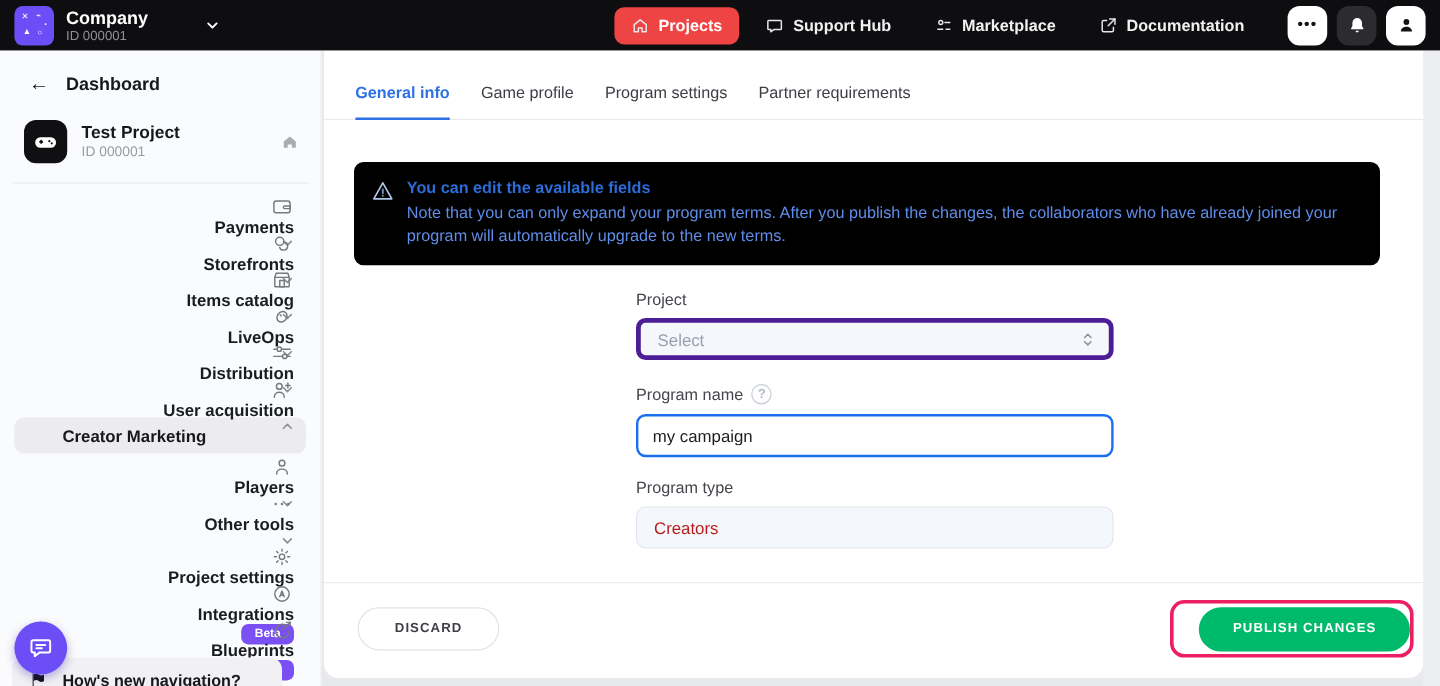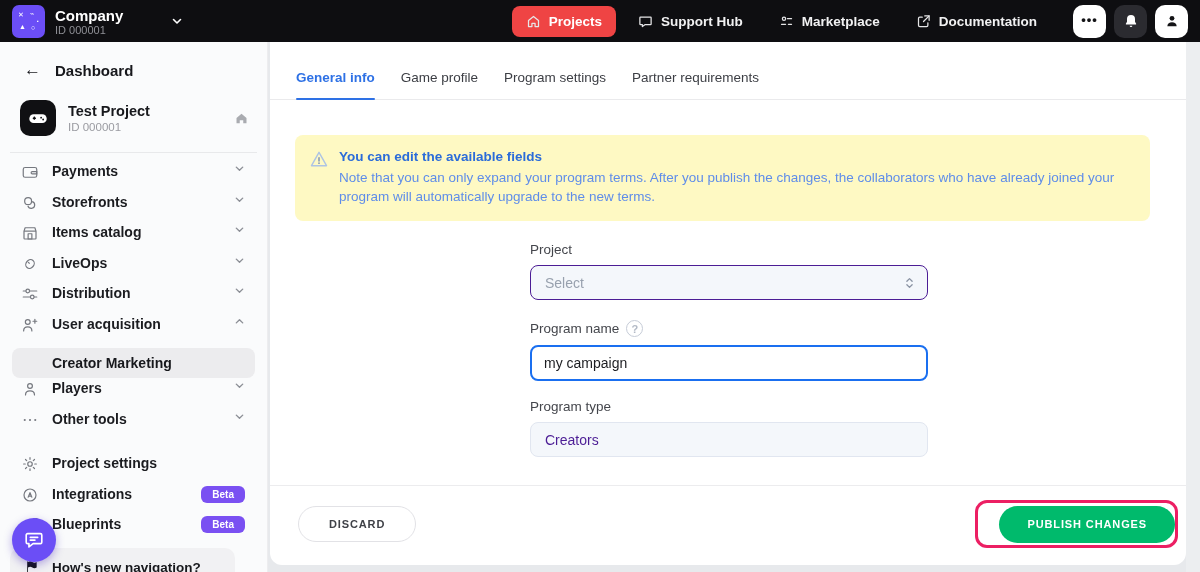--- a/index.html
+++ b/index.html
@@ -32,21 +32,21 @@
   .sb-back { display:flex; align-items:center; gap:14px; padding:18px 24px 12px 24px;
              font-size:15px; font-weight:700; color:#17181c; cursor:pointer; }
   .sb-back .arrow { font-size:17px; }
   .sb-project { display:flex; align-items:center; padding:8px 20px 16px 20px; border-bottom:1px solid #e8e9eb;
                 margin:0 10px; padding-left:10px; padding-right:8px; cursor:pointer; }
   .proj-icon { width:36px; height:36px; border-radius:10px; background:#101013; display:flex; align-items:center; justify-content:center; }
   .proj-meta { margin-left:12px; flex:1; }
   .proj-name { font-size:14.5px; font-weight:700; color:#17181c; line-height:17px; }
   .proj-id { font-size:11.5px; color:#9a9ba1; line-height:14px; }
   .sb-menu { padding:10px 0 0 0; }
-  .sb-item { display:flex; align-items:flex-start; height:30.5px; padding:0 22px 0 20px; cursor:pointer; }
+  .sb-item { display:flex; align-items:flex-end; height:30.5px; padding:0 22px 0 20px; cursor:pointer;flex-direction:column; }
   .sb-item .ic { width:20px; display:flex; justify-content:center; color:#75787f; }
   .sb-item .lbl { margin-left:12px; font-size:14px; font-weight:600; color:#1b1c20; flex:1; }
   .sb-item .chev { color:#8c8f96; display:flex; }
   .sb-item .chev.up svg { transform:rotate(180deg); }
   .sb-sub { margin:2px 12px; height:30px; border-radius:8px; background:#ececee; display:flex; align-items:center;
             padding-left:40px; font-size:14px; font-weight:700; color:#17181c; cursor:pointer; }
   .sb-gap { height:14px; }
   .badge { background:#7a50f2; color:#fff; font-size:10px; font-weight:700; padding:3px 11px; border-radius:6px; }
   .sb-foot { position:absolute; left:10px; right:32px; top:506px; bottom:0; background:#f1f1f3;
              border-radius:10px 10px 0 0; display:flex; align-items:center; gap:12px; padding:14px 14px 0 14px;
@@ -58,35 +58,35 @@
   
   .scrollstrip { position:absolute; top:42px; right:0; width:14px; bottom:0; background:#eceef0; }
   .main { position:absolute; top:42px; left:270px; right:14px; bottom:7px; background:#fff;
           border-radius:0 0 12px 12px; }
   .tabs { display:flex; gap:26px; padding:0 0 0 26px; height:58px; align-items:flex-end;
           border-bottom:1px solid #eaeaec; }
   .tab { font-size:13.5px; color:#3c3e44; padding-bottom:14px; cursor:pointer; position:relative; white-space:nowrap; }
   .tab.active { color:#2e71e5; font-weight:600; }
   .tab.active::after { content:""; position:absolute; left:0; right:0; bottom:-1px; height:2.5px; background:#2e71e5; border-radius:2px; }
 
-  .banner { margin:35px 36px 0 25px; background:#fef9c3; border-radius:8px; padding:13px 16px 15px 14px;
+  .banner { margin:35px 36px 0 25px; background:#000000; border-radius:8px; padding:13px 16px 15px 14px;
             display:flex; gap:10px; }
   .banner-title { color:#2b6cd9; font-size:13.5px; font-weight:700; line-height:18px; }
   .banner-body { color:#5f8de9; font-size:13.5px; line-height:19px; margin-top:2px; max-width:820px; }
 
   .form { position:absolute; left:260px; top:200px; width:398px; }
   .f-label { font-size:13.5px; color:#44464c; margin-bottom:8px; display:flex; align-items:center; gap:7px; }
-  .f-select { height:35px; background:#f4f7fb; border:1px solid #4c1d95; border-radius:8px;
+  .f-select { height:35px; background:#f4f7fb; border:4px solid #4c1d95; border-radius:8px;
               display:flex; align-items:center; padding:0 12px 0 14px; cursor:pointer; margin-bottom:20px; }
   .f-select .ph { color:#98a1ae; font-size:14px; flex:1; }
   .updown { color:#8a93a3; font-size:12px; letter-spacing:-1px; display:flex; flex-direction:column; line-height:6px; }
   .f-input { width:100%; height:36px; border:2px solid #1a6ff0; border-radius:8px; padding:0 12px;
              font-size:14px; color:#1c1d21; font-family:"Liberation Sans",sans-serif; outline:none; margin-bottom:18px; }
   .f-disabled { height:35px; background:#f4f7fb; border:1px solid #e1e6f0; border-radius:8px;
-                display:flex; align-items:center; padding-left:14px; color:#4c1d95; font-size:14px; }
+                display:flex; align-items:center; padding-left:14px; color:#b91c1c; font-size:14px; }
   .qmark { width:17px; height:17px; border-radius:50%; border:1.4px solid #c6ccd7; color:#b3bac6;
            font-size:11px; display:inline-flex; align-items:center; justify-content:center; font-weight:700; cursor:pointer; }
 
   .m-divider { position:absolute; left:0; right:0; top:443px; height:1px; background:#ececee; }
   .m-footer { position:absolute; left:0; right:0; top:444px; bottom:0; padding:20px 16px 0 28px; }
   .btn-discard { display:inline-flex; align-items:center; justify-content:center; height:36px; padding:0 30px;
                  background:#fff; border:1px solid #e2e2e6; border-radius:19px; font-size:11px; font-weight:700;
                  letter-spacing:.08em; color:#3f4147; cursor:pointer; }
   .hl-ring { position:absolute; right:8px; top:14px; width:203px; height:48px; border:3px solid #ec1f63;
              border-radius:12px; display:flex; align-items:center; justify-content:flex-end; background:#fff; }

